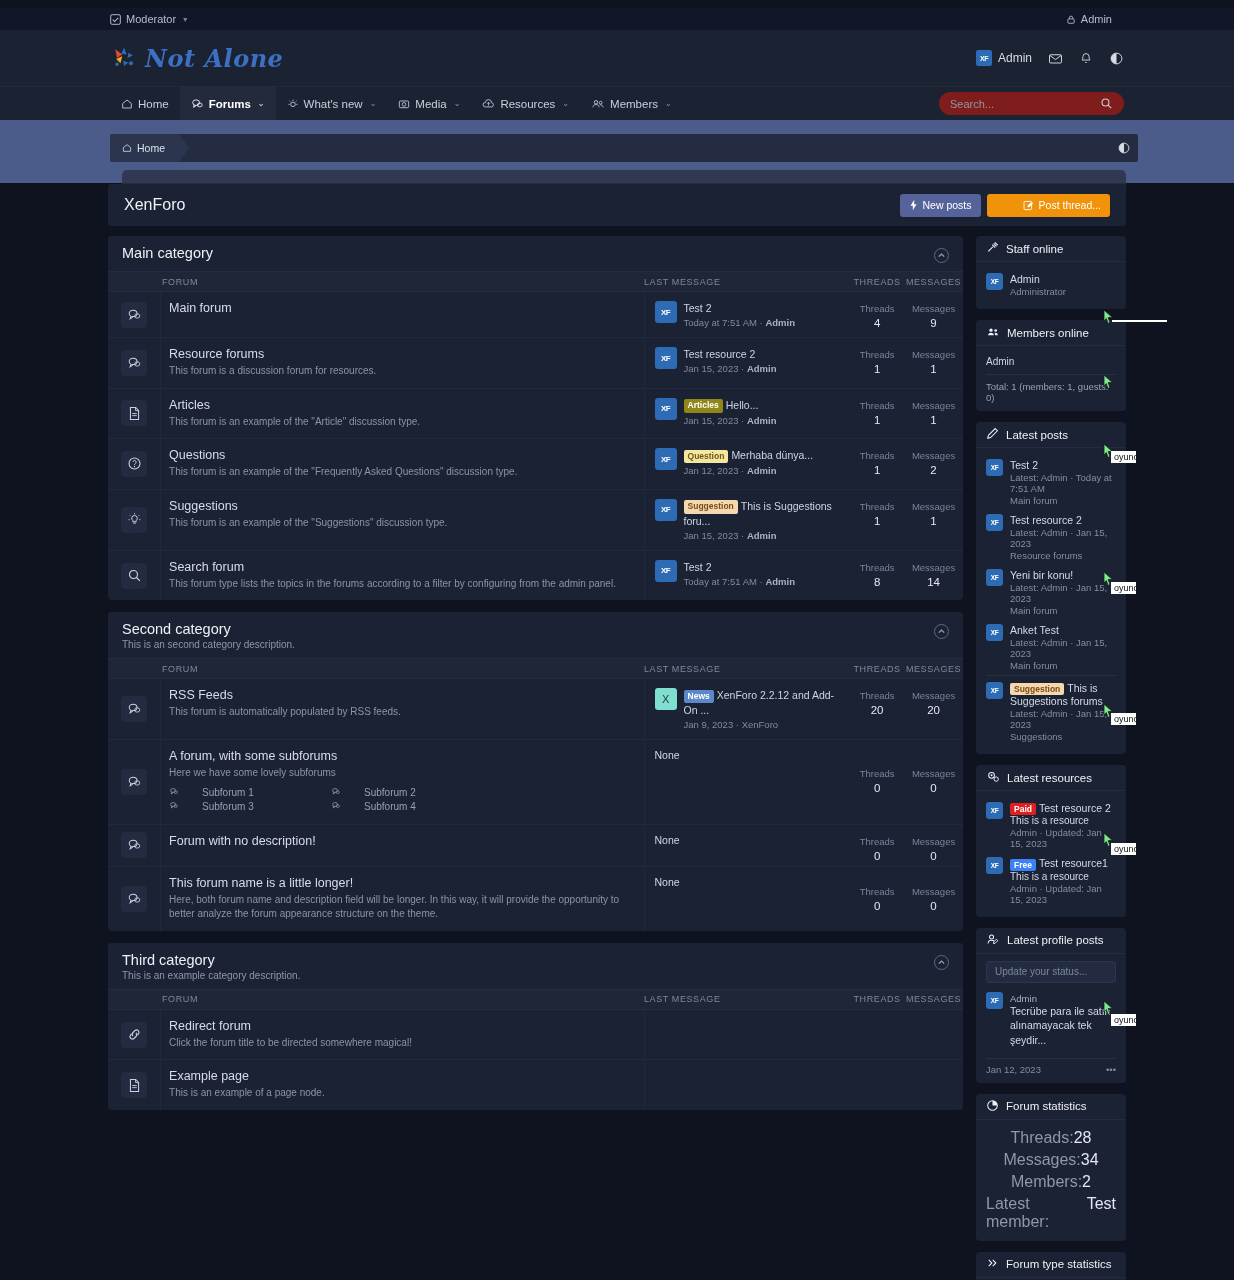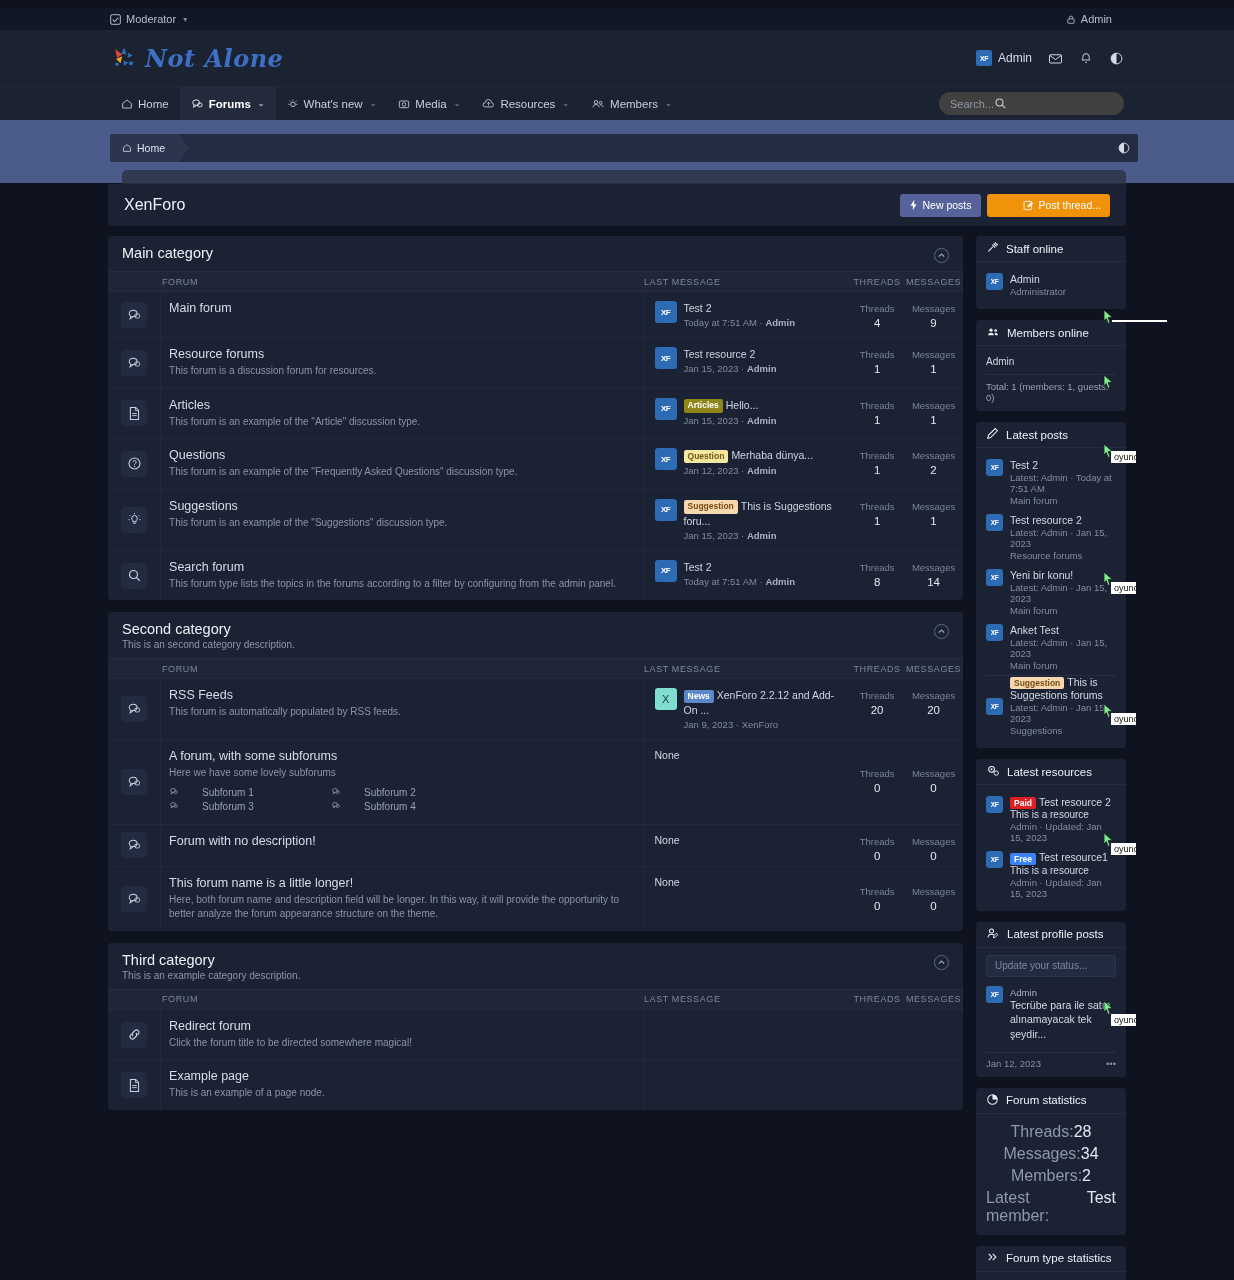--- a/index.html
+++ b/index.html
@@ -47,22 +47,22 @@
     padding:0 110px; justify-content:space-between; position:relative;
   }
   .nav-items{ display:flex; align-items:center; height:33px; }
   .nav-item{
     display:flex; align-items:center; gap:5px; padding:0 11px; height:33px;
     font-size:11.5px; color:#c8cfdd;
   }
   .nav-item.active{ color:#fff; font-weight:bold; background:#222a3c; }
   .caret{ font-size:8px; opacity:.65; margin-left:2px;}
   .search-box{
-    width:185px;height:23px;background:#404040;border-radius:12px;
-    display:flex;align-items:center;padding:0 11px;
+    width:185px;height:23px;background:#7f1d1d;border-radius:12px;
+    display:flex;align-items:center;padding:0 11px;justify-content:space-between;
     font-size:11px;color:#8e97a8;
   }
 
   
   .banner{ height:63px; background:#4b5c8a; position:relative; }
   .crumbwrap{
     position:absolute; left:110px; right:96px; top:14px; height:28px;
     background:#232c41; border-radius:3px; display:flex; align-items:center;
   }
   .crumb-item{
@@ -891,21 +891,21 @@
             </div>
           </div>
           <div class="sb-row">
             <span class="sb-av">XF</span>
             <div>
               <div class="sb-name">Anket Test</div>
               <div class="sb-sub">Latest: Admin · Jan 15, 2023</div>
               <div class="sb-sub">Main forum</div>
             </div>
           </div>
-          <div class="sb-row" style="border-top:1px solid #262f44;padding-top:0;align-items:center;">
+          <div class="sb-row" style="border-top:1px solid #262f44;padding-top:6px;">
             <span class="sb-av">XF</span>
             <div>
               <div class="sb-name"><span class="tag tag-suggestion">Suggestion</span><span>This is Suggestions forums</span></div>
               <div class="sb-sub">Latest: Admin · Jan 15, 2023</div>
               <div class="sb-sub">Suggestions</div>
             </div>
           </div>
         </div>
       </div>
 

